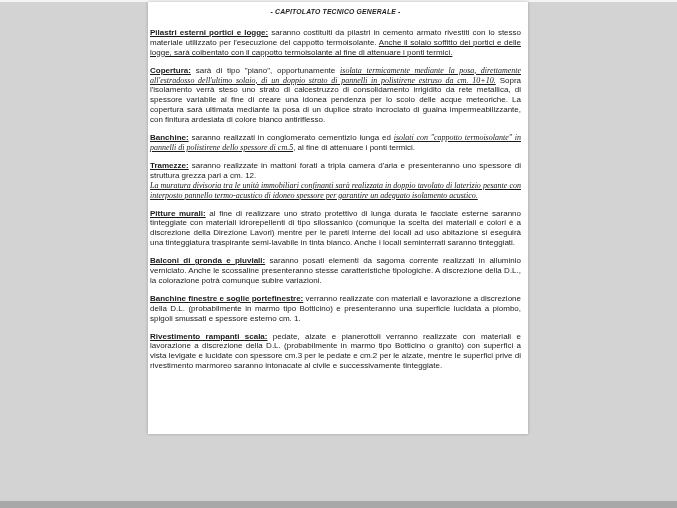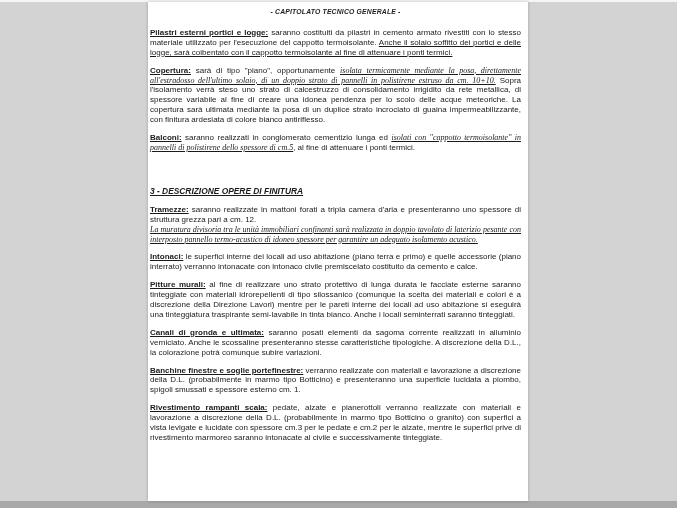--- a/index.html
+++ b/index.html
@@ -13,21 +13,21 @@
   .top-edge {
     position:absolute; top:0; left:0; width:677px; height:2px;
     background:#f5f5f5;
   }
   .bottom-edge {
     position:absolute; bottom:0; left:0; width:677px; height:7px;
     background:#a8a8a8;
   }
   .page {
     position:absolute; left:148px; top:2px;
-    width:380px; height:499px;
+    width:380px; height:432px;
     background:#ffffff;
     box-sizing:border-box;
     padding:2px 7px 0 2px;
     color:#1a1a1a;
     font-size:8px;
     line-height:9.9px;
     overflow:hidden;
     box-shadow:0 0 3px rgba(0,0,0,0.25);
   }
   .doc-header {
@@ -60,30 +60,28 @@
 <div class="bottom-edge"></div>
 
 <div class="page">
 
   <p class="doc-header">- CAPITOLATO TECNICO GENERALE -</p>
 
   <p class="para p-first"><span class="lbl">Pilastri esterni portici e logge:</span><span> saranno costituiti da pilastri in cemento armato rivestiti con lo stesso materiale utilizzato per l'esecuzione del cappotto termoisolante. </span><span class="ul">Anche il solaio soffitto dei portici e delle logge, sarà coibentato con il cappotto termoisolante al fine di attenuare i ponti termici.</span></p>
 
   <p class="para"><span class="lbl">Copertura:</span><span> sarà di tipo "piano", opportunamente </span><span class="itul">isolata termicamente mediante la posa, direttamente all'estradosso dell'ultimo solaio, di un doppio strato di pannelli in polistirene estruso da cm. 10+10.</span><span> Sopra l'isolamento verrà steso uno strato di calcestruzzo di consolidamento irrigidito da rete metallica, di spessore variabile al fine di creare una idonea pendenza per lo scolo delle acque meteoriche. La copertura sarà ultimata mediante la posa di un duplice strato incrociato di guaina impermeabilizzante, con finitura ardesiata di colore bianco antiriflesso.</span></p>
 
-  <p class="para"><span class="lbl">Balconi:</span><span> saranno realizzati in conglomerato cementizio lunga ed </span><span class="itul">isolati con "cappotto termoisolante" in pannelli di polistirene dello spessore di cm.5</span><span>, al fine di attenuare i ponti termici.</span></p>
+  <p class="para"><span class="lbl">Banchine:</span><span> saranno realizzati in conglomerato cementizio lunga ed </span><span class="itul">isolati con "cappotto termoisolante" in pannelli di polistirene dello spessore di cm.5</span><span>, al fine di attenuare i ponti termici.</span></p>
 
 
-  <p class="para section-h">3 - DESCRIZIONE OPERE DI FINITURA</p>
 
   <p class="para"><span class="lbl">Tramezze:</span><span> saranno realizzate in mattoni forati a tripla camera d'aria e presenteranno uno spessore di struttura grezza pari a cm. 12.</span><span class="itul block">La muratura divisoria tra le unità immobiliari confinanti sarà realizzata in doppio tavolato di laterizio pesante con interposto pannello termo-acustico di idoneo spessore per garantire un adeguato isolamento acustico.</span></p>
 
-  <p class="para"><span class="lbl">Intonaci:</span><span> le superfici interne dei locali ad uso abitazione (piano terra e primo) e quelle accessorie (piano interrato) verranno intonacate con intonaco civile premiscelato costituito da cemento e calce.</span></p>
 
   <p class="para"><span class="lbl">Pitture murali:</span><span> al fine di realizzare uno strato protettivo di lunga durata le facciate esterne saranno tinteggiate con materiali idrorepellenti di tipo silossanico (comunque la scelta dei materiali e colori è a discrezione della Direzione Lavori) mentre per le pareti interne dei locali ad uso abitazione si eseguirà una tinteggiatura traspirante semi-lavabile in tinta bianco. Anche i locali seminterrati saranno tinteggiati.</span></p>
 
-  <p class="para"><span class="lbl">Canali di gronda e ultimata:</span><span> saranno posati elementi da sagoma corrente realizzati in alluminio verniciato. Anche le scossaline presenteranno stesse caratteristiche tipologiche. A discrezione della D.L., la colorazione potrà comunque subire variazioni.</span></p>
+  <p class="para"><span class="lbl">Balconi di gronda e pluviali:</span><span> saranno posati elementi da sagoma corrente realizzati in alluminio verniciato. Anche le scossaline presenteranno stesse caratteristiche tipologiche. A discrezione della D.L., la colorazione potrà comunque subire variazioni.</span></p>
 
   <p class="para"><span class="lbl">Banchine finestre e soglie portefinestre:</span><span> verranno realizzate con materiali e lavorazione a discrezione della D.L. (probabilmente in marmo tipo Botticino) e presenteranno una superficie lucidata a piombo, spigoli smussati e spessore esterno cm. 1.</span></p>
 
   <p class="para"><span class="lbl">Rivestimento rampanti scala:</span><span> pedate, alzate e pianerottoli verranno realizzate con materiali e lavorazione a discrezione della D.L. (probabilmente in marmo tipo Botticino o granito) con superfici a vista levigate e lucidate con spessore cm.3 per le pedate e cm.2 per le alzate, mentre le superfici prive di rivestimento marmoreo saranno intonacate al civile e successivamente tinteggiate.</span></p>
 
 </div>
 
 </body></html>

